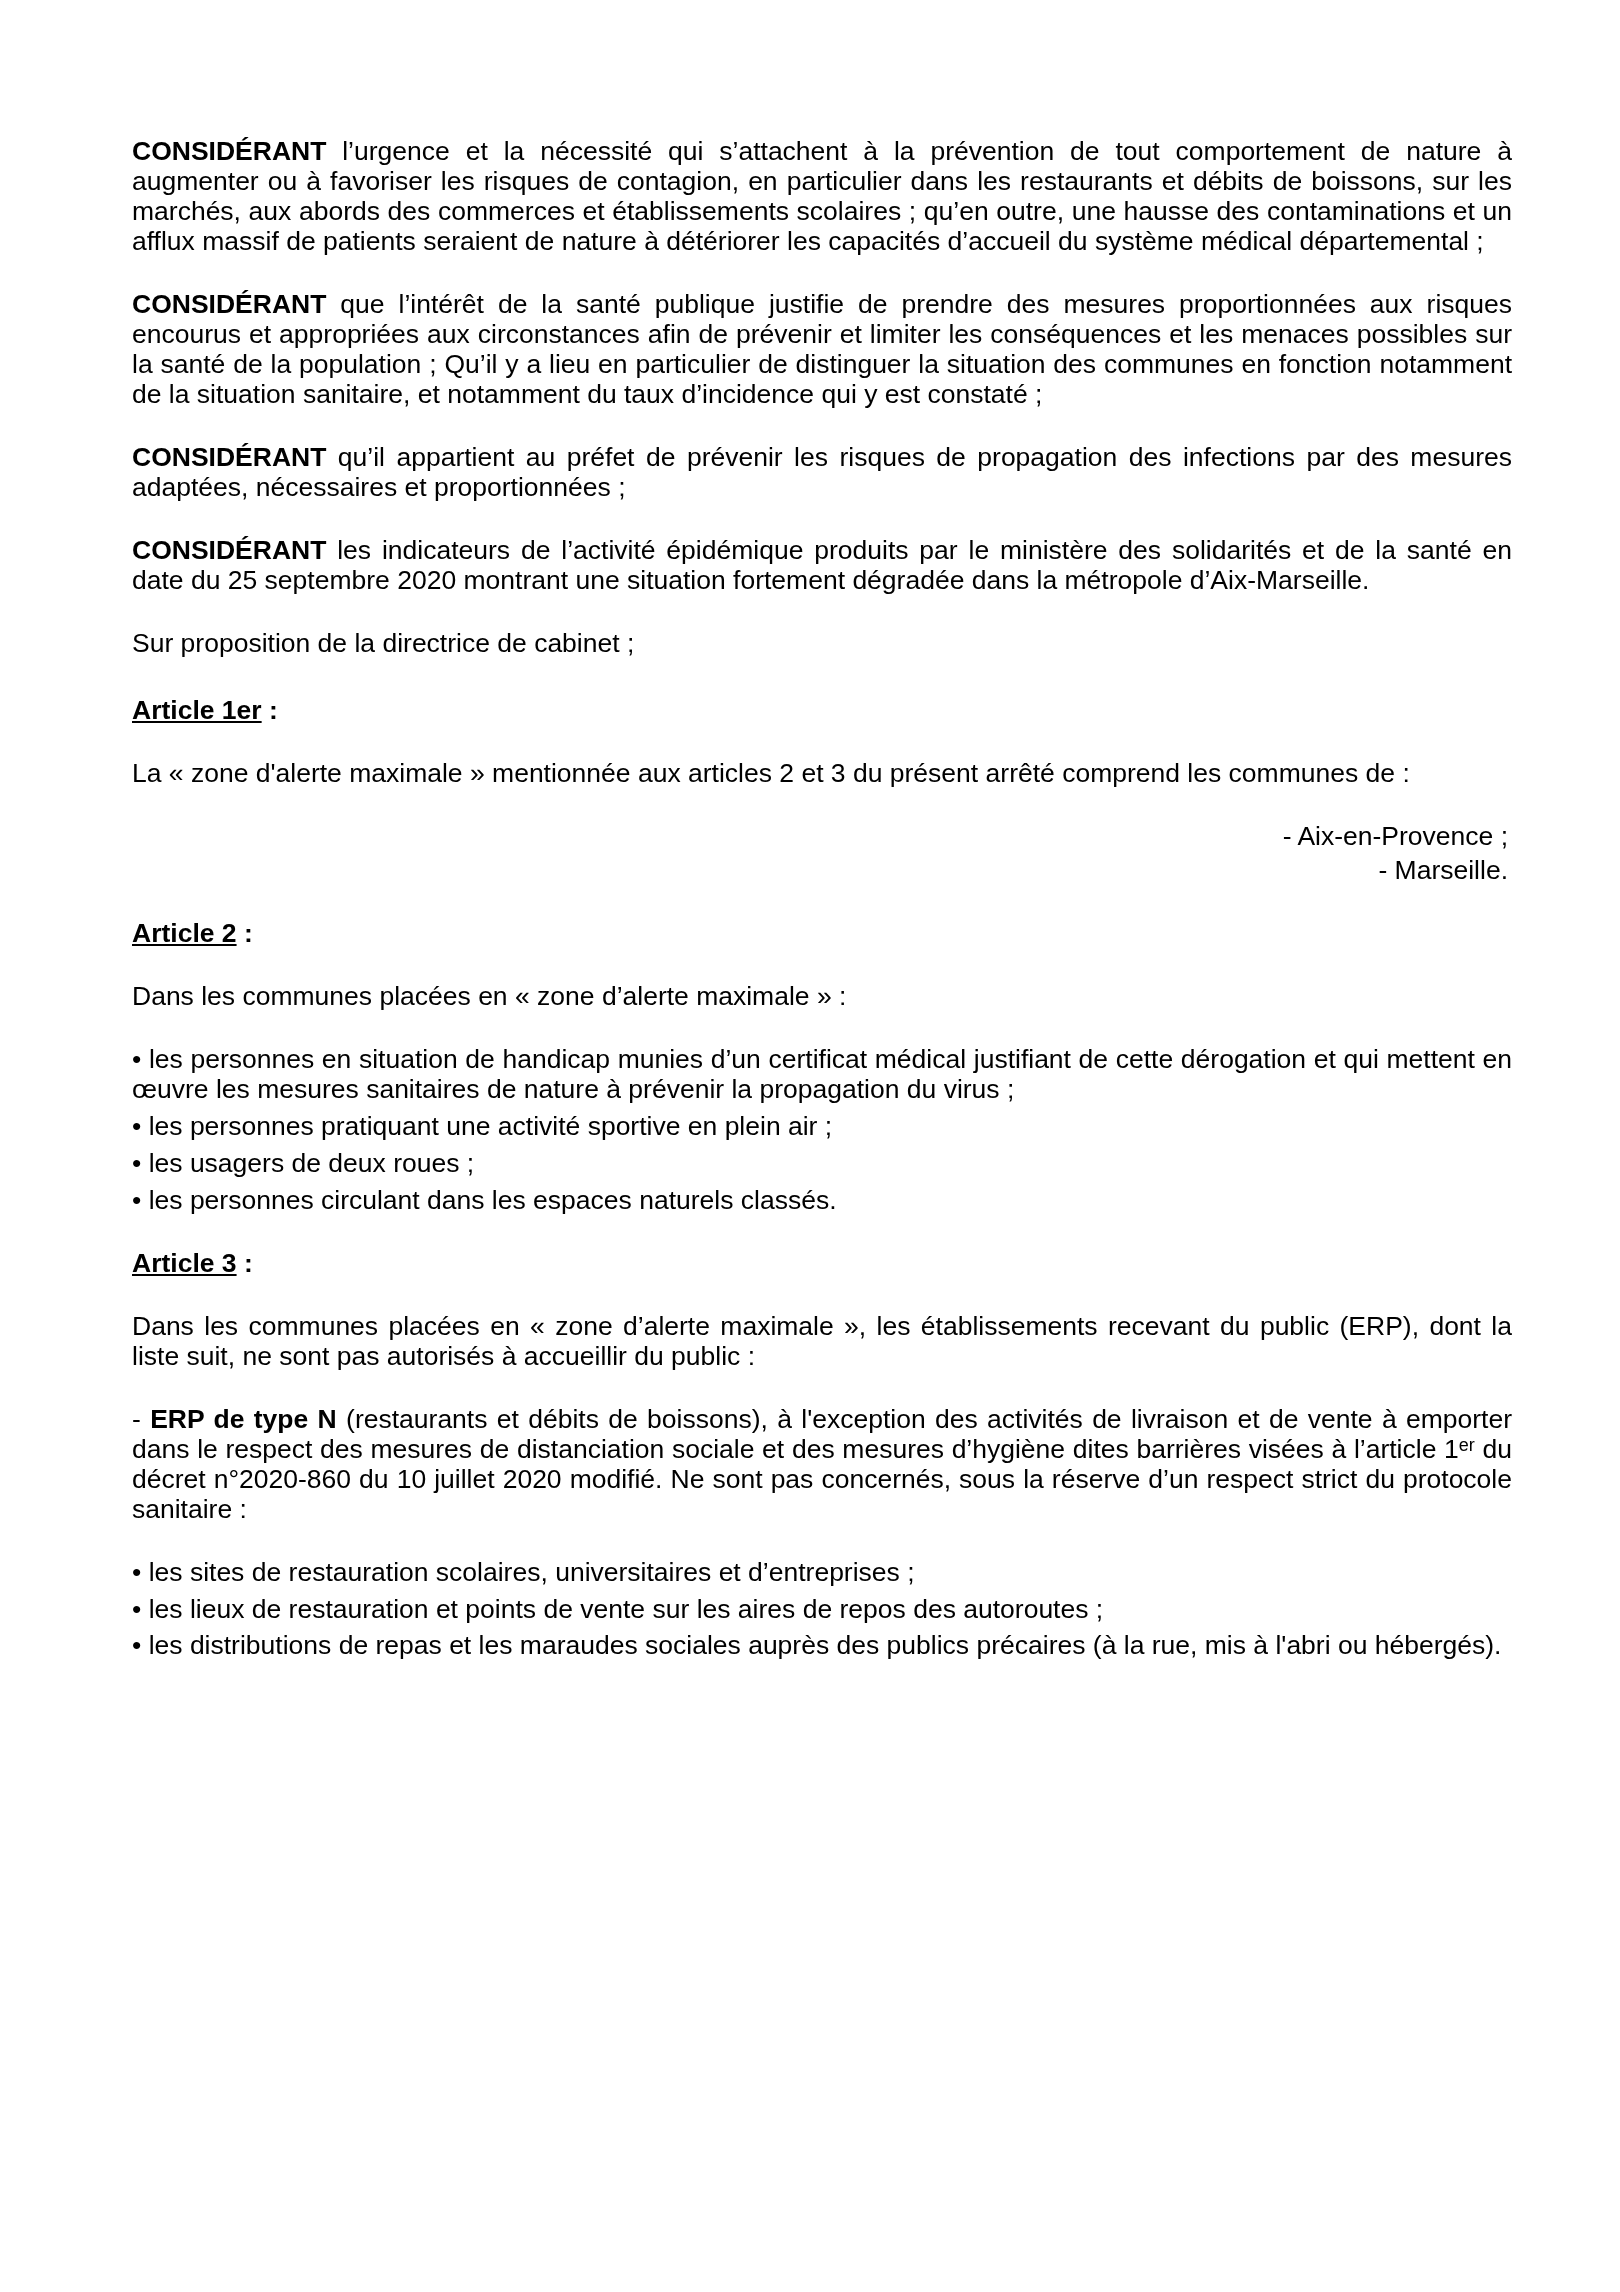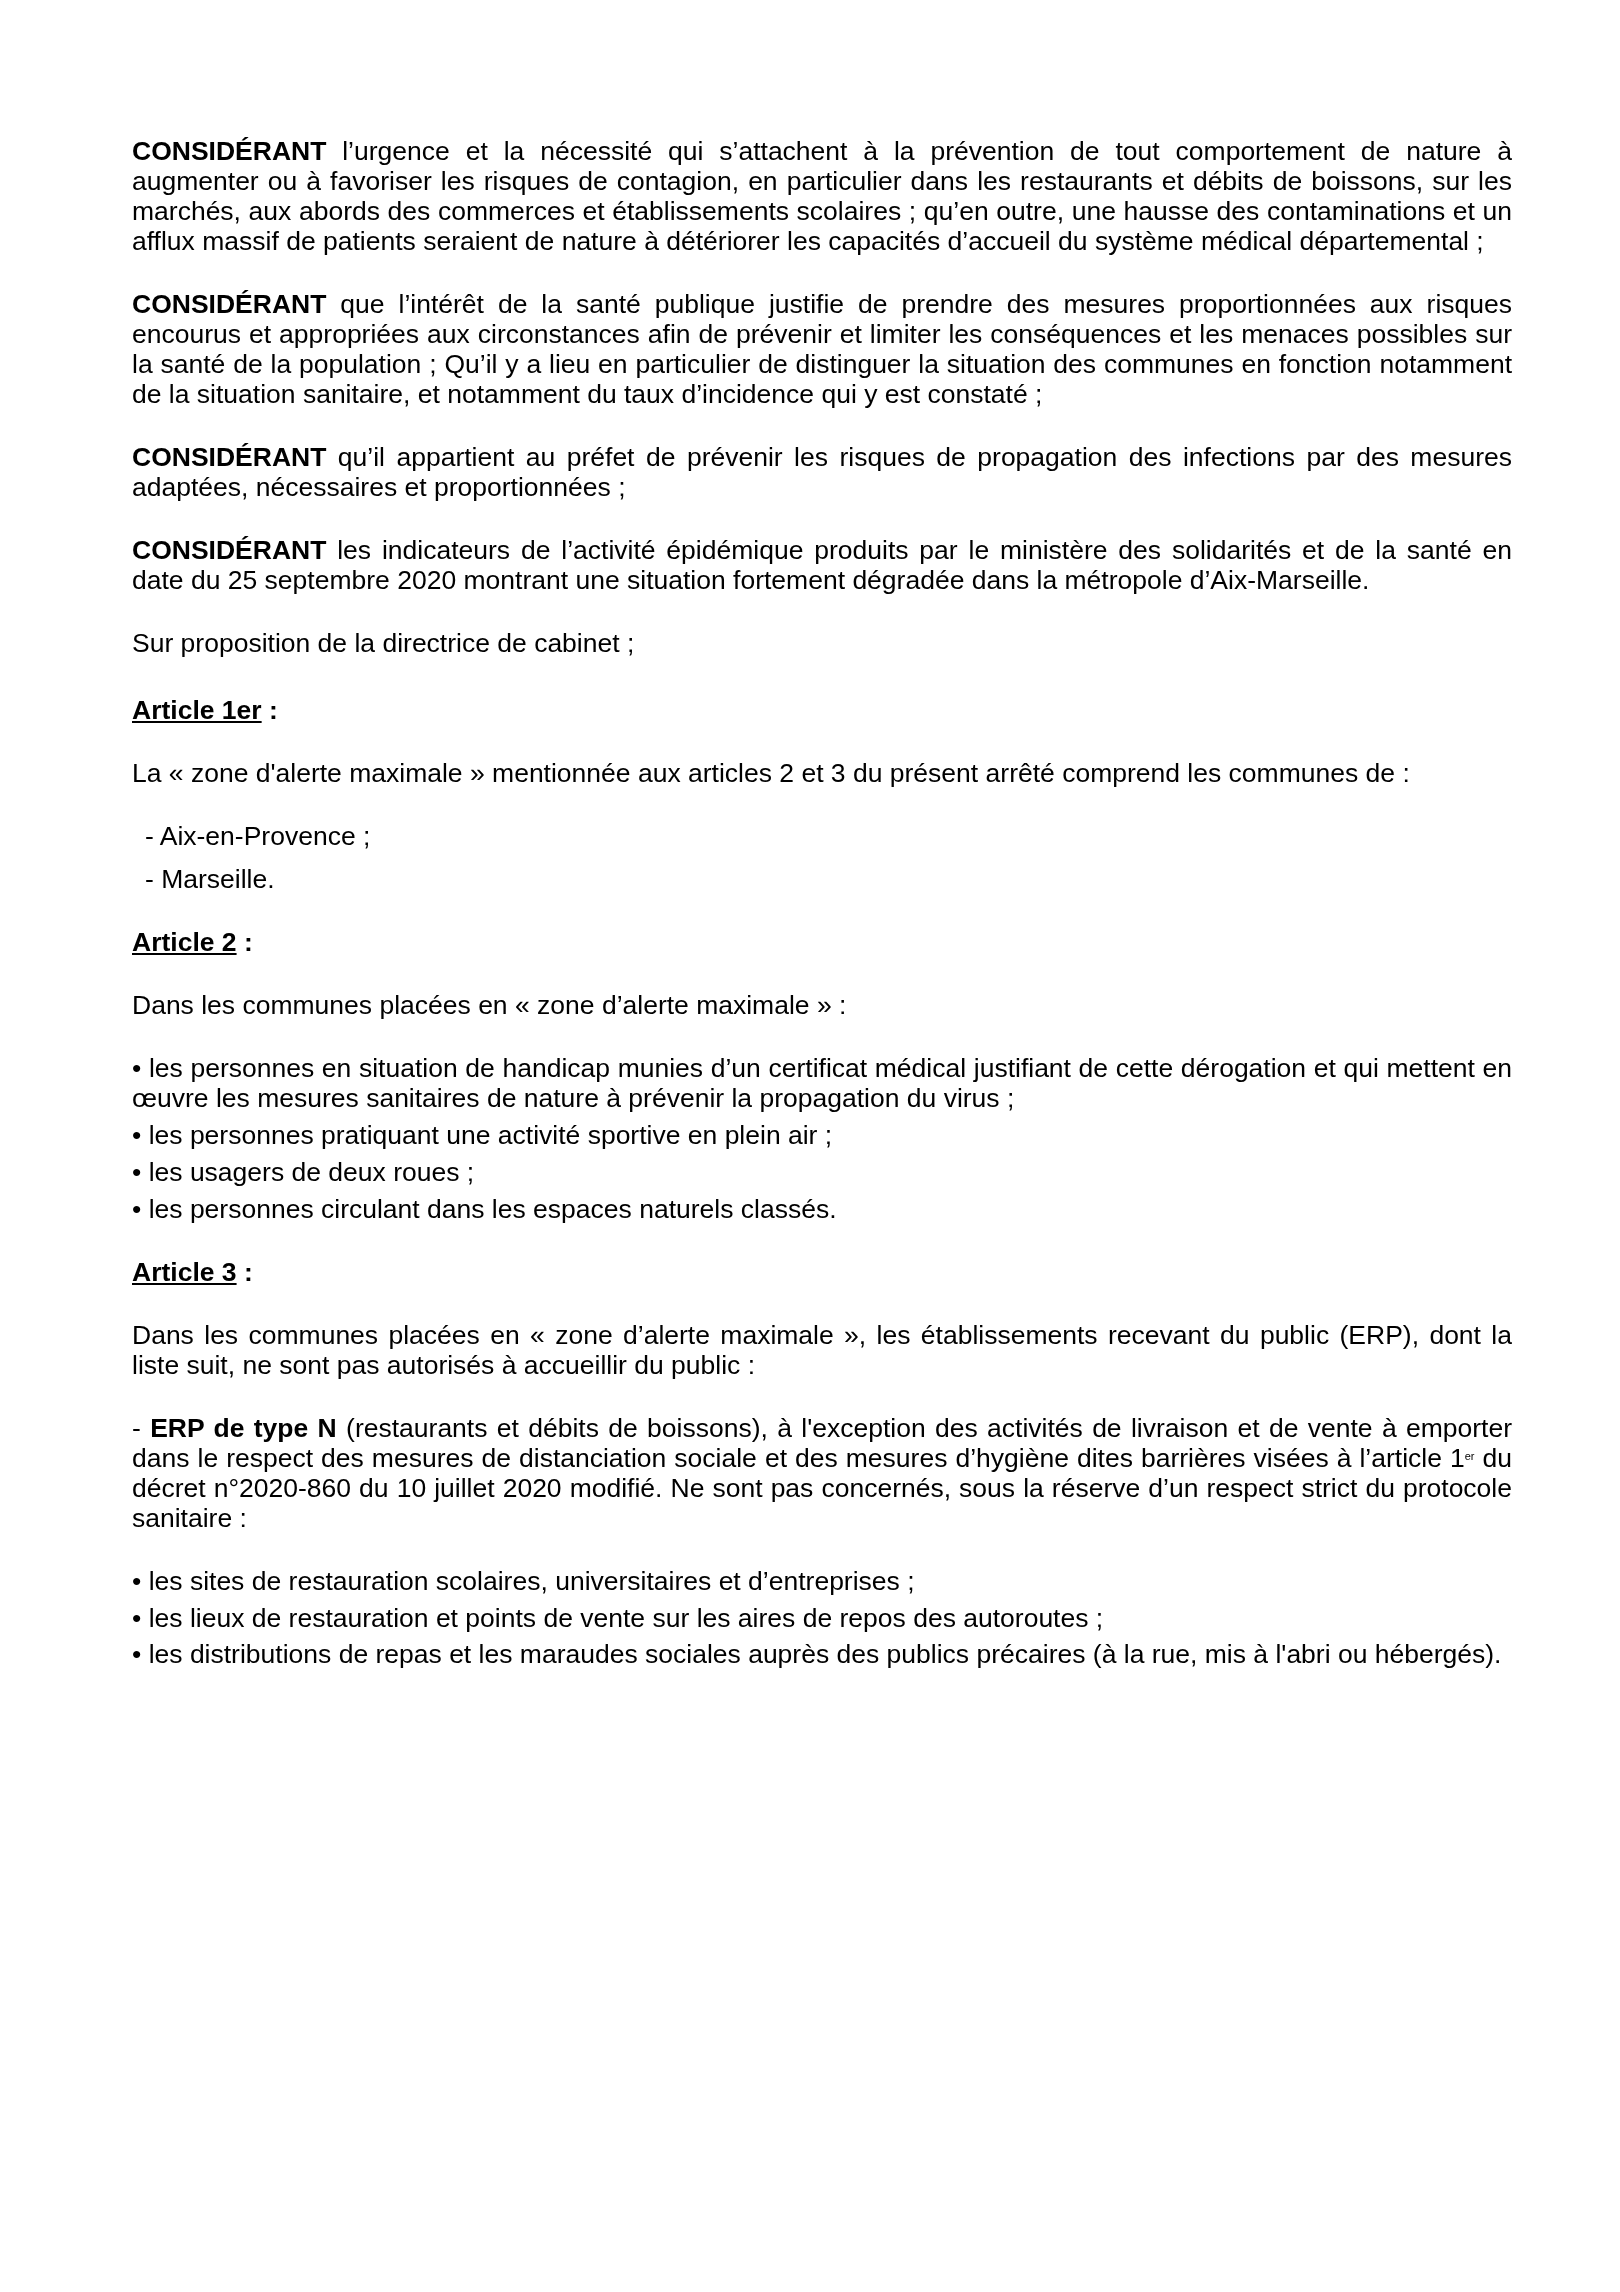--- a/index.html
+++ b/index.html
@@ -30,26 +30,26 @@
   .heading {
     font-weight: bold;
     margin-bottom: 33px;
   }
   .heading .u { text-decoration: underline; }
   .mt16 { margin-top: 15.7px; }
   .mt28 { margin-top: 30px; }
   .mt34 { margin-top: 33px; }
   .mt38 { margin-top: 37px; }
   .tight-list { margin: 0 0 33px 0; }
-  .tight-list p { margin: 13px; }
+  .tight-list p { margin: 4px; text-align: right; }
   .bullet-list { margin: 0 0 33px 0; }
   .bullet-list p { margin: 0 0 6.9px 0; }
   .bullet-list p:last-child { margin-bottom: 0; }
   sup {
-    font-size: 11px;
+    font-size: 18px;
     line-height: 0;
     vertical-align: 6.9px;
   }
 </style>
 </head>
 <body>
 
 <div class="page">
 
   <p class="just"><strong>CONSIDÉRANT</strong><span> l’urgence et la nécessité qui s’attachent à la prévention de tout comportement de nature à augmenter ou à favoriser les risques de contagion, en particulier dans les restaurants et débits de boissons, sur les marchés, aux abords des commerces et établissements scolaires ; qu’en outre, une hausse des contaminations et un afflux massif de patients seraient de nature à détériorer les capacités d’accueil du système médical départemental ;</span></p>

